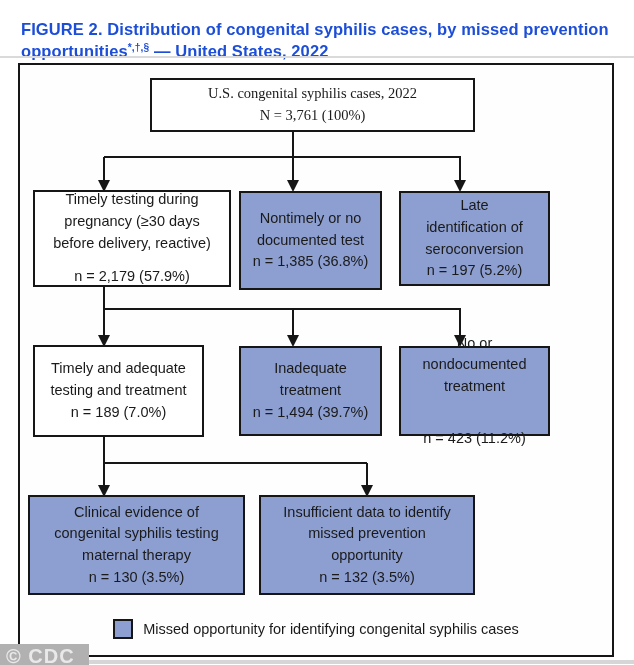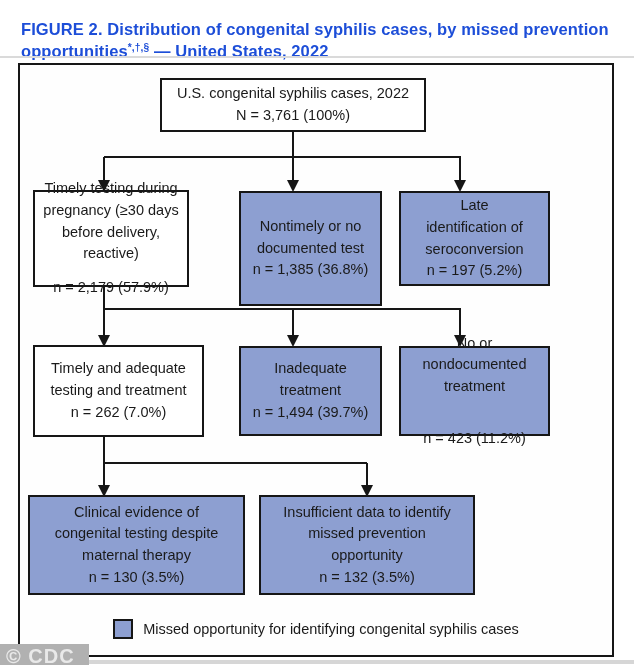--- a/index.html
+++ b/index.html
@@ -36,23 +36,23 @@
 
   .box {
     position:absolute; box-sizing:border-box;
     border:2px solid #161616; background:#ffffff;
     display:flex; flex-direction:column; align-items:center; justify-content:center;
     text-align:center; font-size:14.5px; line-height:1.5; color:#1a1a1a;
     white-space:pre-line; padding:3px 4px;
   }
   .box.blue { background:#8d9fd1; }
 
-  .node-root  { left:140px; top:13px;  width:266px; height:54px; }
-  .node-r2a   { left:13px;  top:125px; width:156px; height:97px;gap:12px; }
-  .node-r2b   { left:219px; top:126px; width:143px; height:115px; }
+  .node-root  { left:130px; top:13px;  width:325px; height:54px;font-family:Liberation Serif, serif; }
+  .node-r2a   { left:13px;  top:125px; width:198px; height:97px;gap:12px; }
+  .node-r2b   { left:219px; top:126px; width:143px; height:99px; }
   .node-r2c   { left:379px; top:126px; width:151px; height:95px; }
   .node-r3a   { left:13px;  top:280px; width:171px; height:92px; }
   .node-r3b   { left:219px; top:281px; width:143px; height:90px; }
   .node-r3c   { left:379px; top:281px; width:151px; height:90px;gap:30px; }
   .node-r4a   { left:8px;   top:430px; width:217px; height:100px; }
   .node-r4b   { left:239px; top:430px; width:216px; height:100px; }
 
   .legend {
     position:absolute; left:0; right:0; top:554px;
     display:flex; align-items:center; justify-content:center; gap:10px;
@@ -128,39 +128,39 @@
     <div class="box blue node-r2c">
       <div>Late
 identification of
 seroconversion</div>
       <div>n = 197 (5.2%)</div>
     </div>
 
     <div class="box node-r3a">
       <div>Timely and adequate
 testing and treatment</div>
-      <div>n = 262 (7.0%)</div>
+      <div>n = 189 (7.0%)</div>
     </div>
 
     <div class="box blue node-r3b">
       <div>Inadequate
 treatment</div>
       <div>n = 1,494 (39.7%)</div>
     </div>
 
     <div class="box blue node-r3c">
       <div>No or
 nondocumented
 treatment</div>
       <div>n = 423 (11.2%)</div>
     </div>
 
     <div class="box blue node-r4a">
       <div>Clinical evidence of
-congenital testing despite
+congenital syphilis testing
 maternal therapy</div>
       <div>n = 130 (3.5%)</div>
     </div>
 
     <div class="box blue node-r4b">
       <div>Insufficient data to identify
 missed prevention
 opportunity</div>
       <div>n = 132 (3.5%)</div>
     </div>

